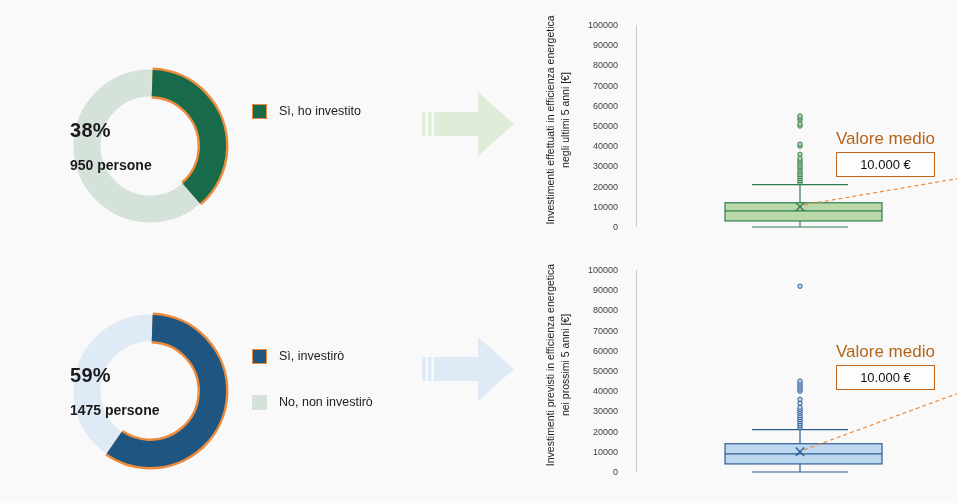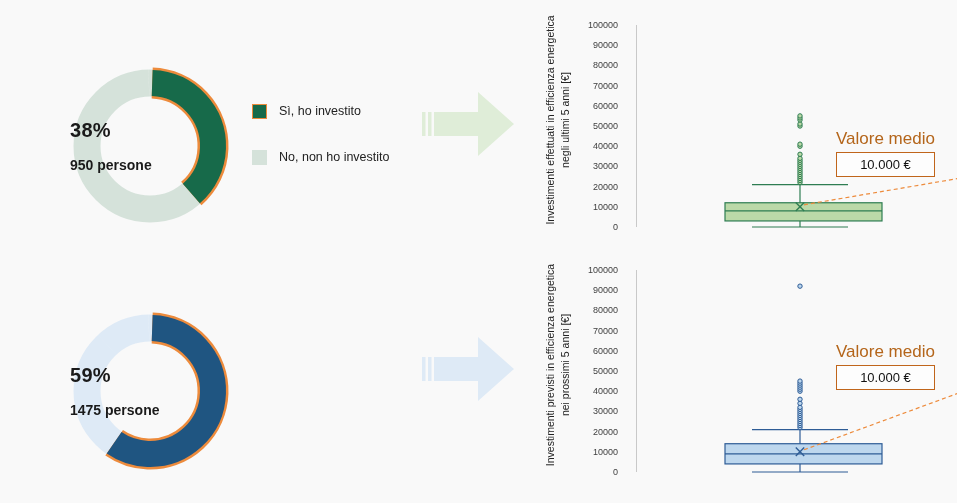--- a/index.html
+++ b/index.html
@@ -80,24 +80,20 @@
     <div class="donut-center">
       <div class="donut-pct">38%</div>
       <div class="donut-sub">950 persone</div>
     </div>
   </div>
 
   <div class="legend">
     <div class="legend-row">
       <span class="legend-swatch" style="background:#176A4A;border:1.6px solid #ED8B3C;"></span>
       <span class="legend-label">Sì, ho investito</span>
-    </div>
-    <div class="legend-row">
-      <span class="legend-swatch" style="background:#D5E2DA;"></span>
-      <span class="legend-label">No, non ho investito</span>
     </div>
   </div>
 
   <div class="arrow">
     <svg width="100" height="72" viewBox="0 0 100 72">
       <polygon points="14,24 58,24 58,4 94,36 58,68 58,48 14,48" fill="#DFEDD8"></polygon>
       <rect x="8" y="24" width="3.5" height="24" fill="#DFEDD8"></rect>
       <rect x="2" y="24" width="3.5" height="24" fill="#DFEDD8"></rect>
     </svg>
   </div>
@@ -172,20 +168,30 @@
       <circle cx="80" cy="80" r="63" fill="none" stroke="#1F5581" stroke-width="26" stroke-dasharray="233.5 162.3" stroke-dashoffset="0" transform="rotate(-88 80 80)"></circle>
       <circle cx="80" cy="80" r="63" fill="none" stroke="#F9F9F9" stroke-width="33" stroke-dasharray="0.1 395.8" stroke-dashoffset="0" transform="rotate(-91 80 80)" stroke-linecap="butt"></circle>
       <circle cx="80" cy="80" r="63" fill="none" stroke="#F9F9F9" stroke-width="33" stroke-dasharray="0.1 395.8" stroke-dashoffset="0" transform="rotate(227 80 80)" stroke-linecap="butt"></circle>
     </svg>
     <div class="donut-center">
       <div class="donut-pct">59%</div>
       <div class="donut-sub">1475 persone</div>
     </div>
   </div>
 
+  <div class="legend">
+    <div class="legend-row">
+      <span class="legend-swatch" style="background:#1F5581;border:1.6px solid #ED8B3C;"></span>
+      <span class="legend-label">Sì, investirò</span>
+    </div>
+    <div class="legend-row">
+      <span class="legend-swatch" style="background:#D5E2DA;"></span>
+      <span class="legend-label">No, non investirò</span>
+    </div>
+  </div>
 
   <div class="arrow">
     <svg width="100" height="72" viewBox="0 0 100 72">
       <polygon points="14,24 58,24 58,4 94,36 58,68 58,48 14,48" fill="#DEEAF6"></polygon>
       <rect x="8" y="24" width="3.5" height="24" fill="#DEEAF6"></rect>
       <rect x="2" y="24" width="3.5" height="24" fill="#DEEAF6"></rect>
     </svg>
   </div>
 
   <div class="chart">

